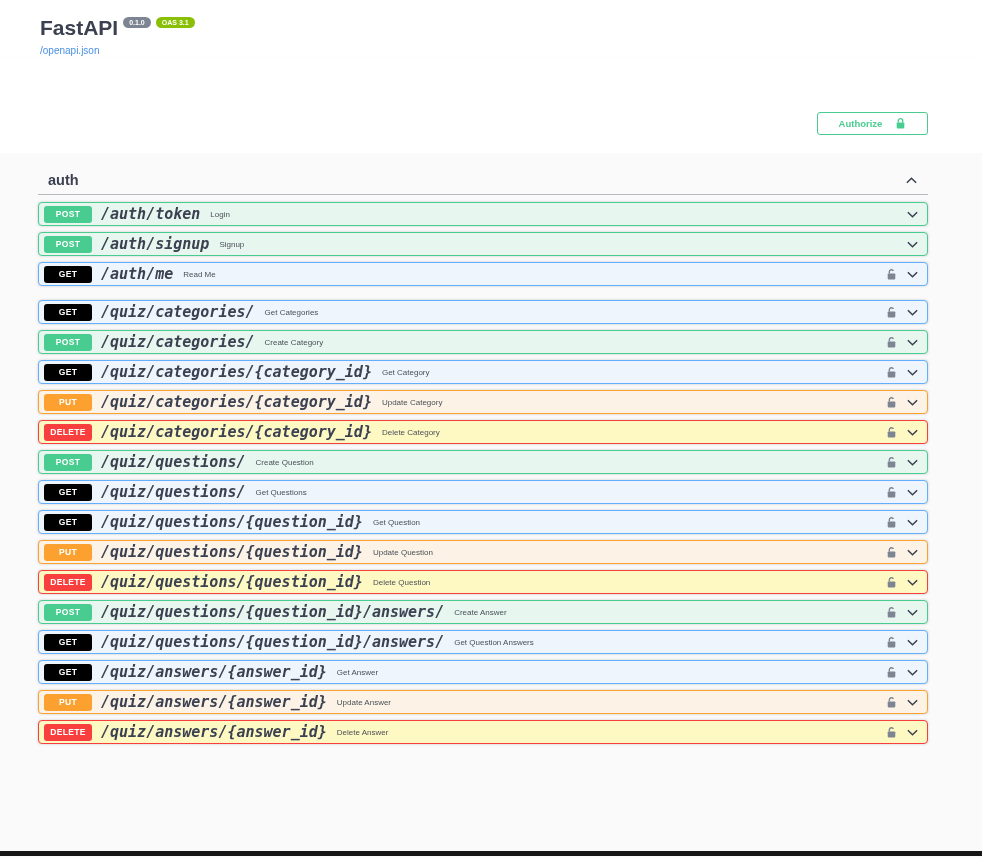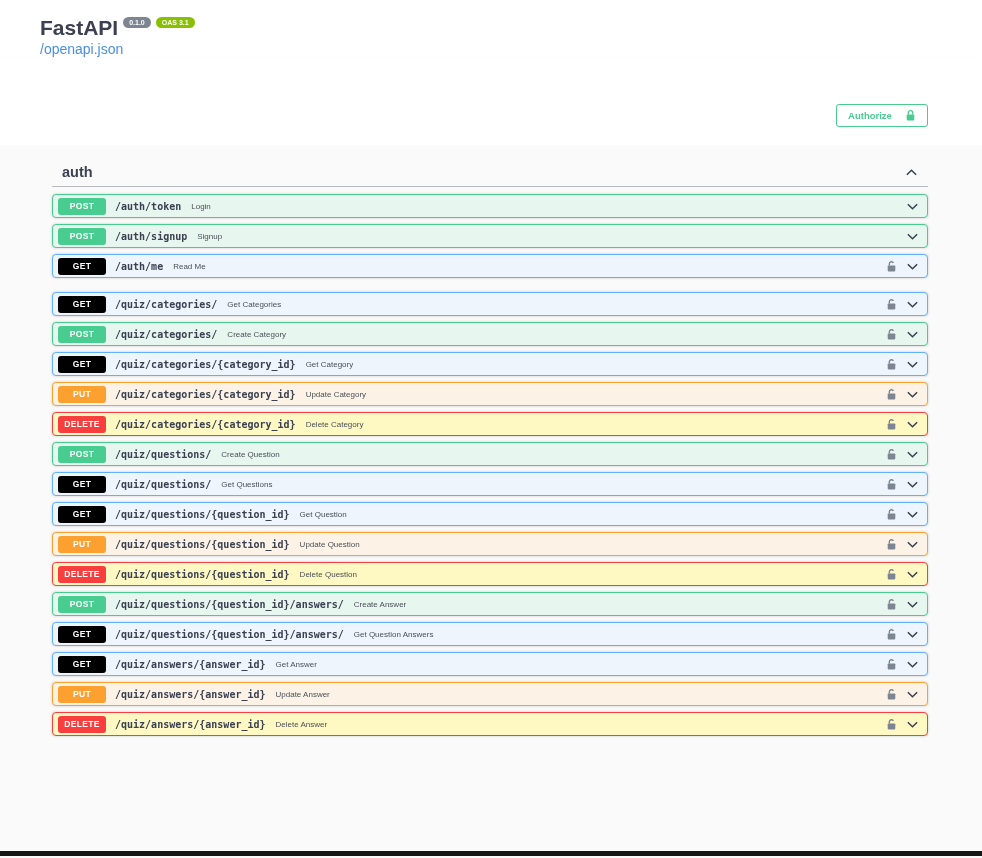--- a/index.html
+++ b/index.html
@@ -31,54 +31,55 @@
     padding: 2px 6px;
     border-radius: 9px;
     margin-left: 5px;
     margin-top: 1px;
     vertical-align: top;
   }
   .badge-gray { background: #7d8492; }
   .badge-green { background: #89bf04; }
   .spec-link {
     display: inline-block;
-    font-size: 14px;
+    font-size: 10px;
     color: #4990e2;
     text-decoration: none;
     cursor: pointer;
   }
 
   
   .scheme-container {
     background: #ffffff;
     display: flex;
     justify-content: flex-end;
     padding: 46px 54px 18px 0;
     box-shadow: 0 1px 2px 0 rgba(0,0,0,0.15);
   }
   .authorize-btn {
     display: flex;
     align-items: center;
     justify-content: center;
     gap: 13px;
-    width: 92px;
+    width: 111px;
     height: 23px;
     background: transparent;
     border: 1.5px solid #49cc90;
     border-radius: 3px;
     color: #49cc90;
     font-family: "Liberation Sans", sans-serif;
     font-size: 9.5px;
     font-weight: bold;
     cursor: pointer;
+    margin-top: 8px;
   }
 
   
   .main {
-    padding: 15px 54px 0 52px;
+    padding: 15px 54px 0 38px;
     background: #fafafa;
   }
   .opblock-tag-section { margin-bottom: 14px; }
   .section-header {
     display: flex;
     align-items: center;
     justify-content: space-between;
     padding: 4px 10px 6px 10px;
     border-bottom: 1px solid rgba(59,65,81,0.35);
     margin-bottom: 7px;
@@ -111,24 +112,25 @@
     text-align: center;
     border-radius: 3px;
     color: #ffffff;
     font-size: 8.5px;
     font-weight: bold;
     letter-spacing: 0.3px;
   }
   .path {
     font-family: "DejaVu Sans Mono", monospace;
     font-weight: bold;
-    font-size: 10px;
+    font-size: 15px;
     color: #3b4151;
     margin-left: 9px;
     white-space: nowrap;
+    font-style: italic;
   }
   .desc {
     font-size: 8px;
     color: #4a5057;
     margin-left: 10px;
     white-space: nowrap;
   }
   .spacer { flex: 1; }
   .lock { flex: none; margin-right: 9px; }
   .row-chevron { flex: none; }

